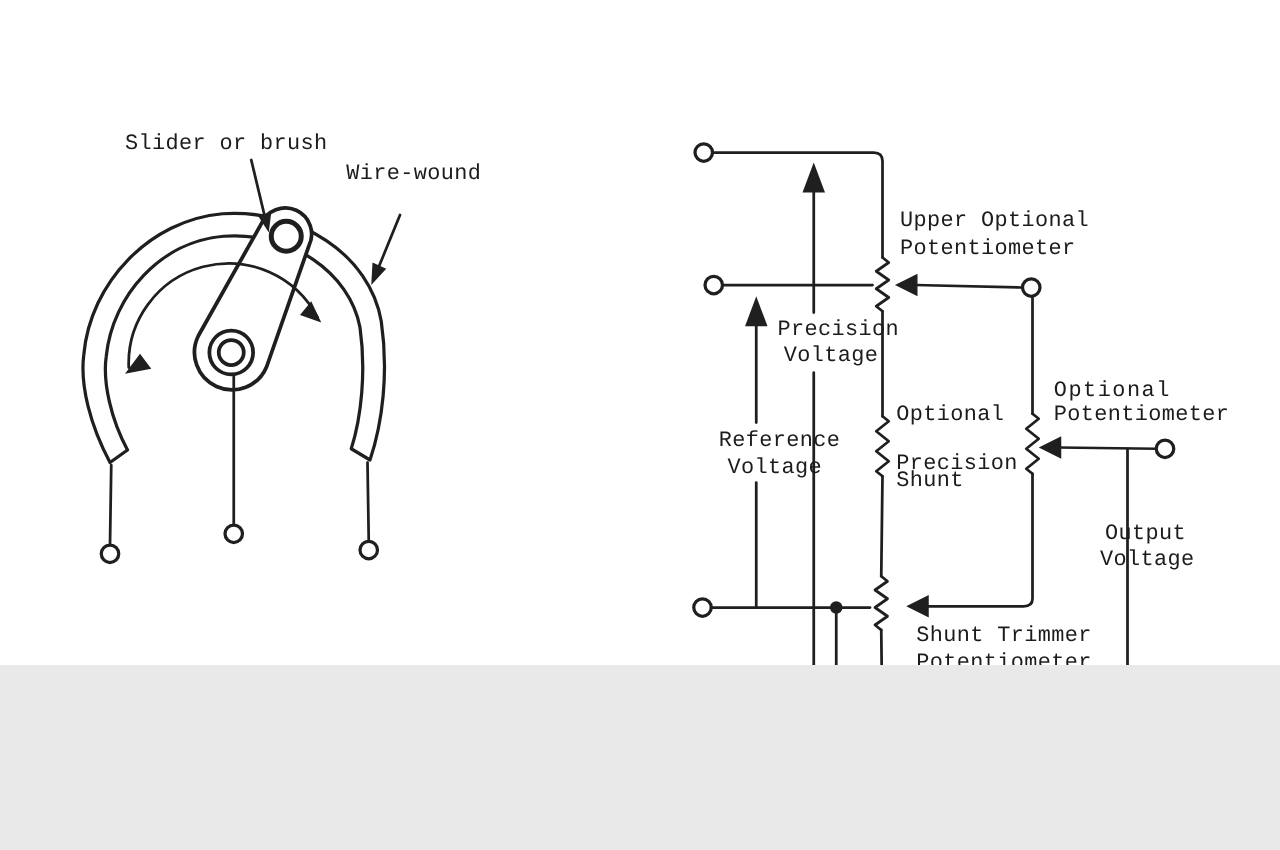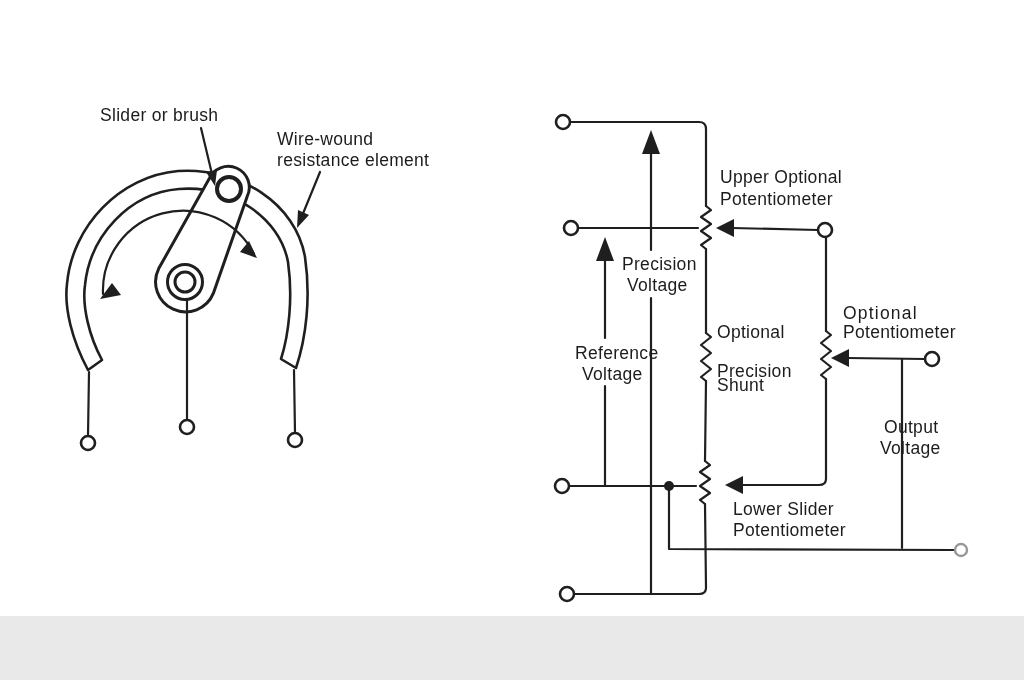--- a/index.html
+++ b/index.html
@@ -1,18 +1,18 @@
 <!DOCTYPE html>
 <html><head>
 <meta charset="utf-8">
 <style>
   html,body{margin:0;padding:0;background:#e9e9e9;}
   #canvas{
-    position:relative;width:1024px;height:616px;background:#ffffff;
-    font-family:Liberation Sans, sans-serif;overflow:hidden;text-align:center;
+    position:relative;width:1024px;height:532px;background:#ffffff;
+    font-family:Liberation Mono, monospace;overflow:hidden;text-align:center;
   }
   #art{position:absolute;left:0;top:0;}
   .s2{stroke:#1f1f1f;stroke-width:2.2;stroke-linecap:round;stroke-linejoin:round;}
   .s25{stroke:#1f1f1f;stroke-width:2.6;stroke-linecap:round;stroke-linejoin:round;}
   .s3{stroke:#1f1f1f;stroke-width:3;stroke-linecap:round;stroke-linejoin:round;}
   .s4{stroke:#1f1f1f;stroke-width:4;stroke-linecap:round;stroke-linejoin:round;}
   .sg{stroke:#979797;stroke-width:2.4;}
   .fw{fill:#ffffff;}
   .fn{fill:none;}
   .fk{fill:#1f1f1f;stroke:none;}
@@ -93,37 +93,36 @@
 
       <polygon class="fk" points="651,130 642,154 660,154"></polygon>
       <path class="s2 fn" d="M651,150 L651,250 M651,298 L651,594"></path>
       <polygon class="fk" points="605,237 596,261 614,261"></polygon>
       <path class="s2 fn" d="M605,257 L605,338 M605,386 L605,486"></path>
     </g>
   </svg>
 
   <div class="lbl" style="left:100px;top:105px;">Slider or brush</div>
   <div class="lbl" style="left:277px;top:129px;">Wire-wound</div>
-  <div class="lbl" style="left:277px;top:150px;">resistance element</div>
 
   <div class="lbl" style="left:720px;top:167px;">Upper Optional</div>
   <div class="lbl" style="left:720px;top:189px;">Potentiometer</div>
 
   <div class="lbl" style="left:622px;top:254px;">Precision</div>
   <div class="lbl" style="left:627px;top:275px;">Voltage</div>
 
   <div class="lbl" style="left:575px;top:343px;">Reference</div>
   <div class="lbl" style="left:582px;top:364px;">Voltage</div>
 
   <div class="lbl" style="left:717px;top:322px;">Optional</div>
   <div class="lbl" style="left:717px;top:342px;margin-top:33px;">Shunt</div>
   <div class="lbl" style="left:717px;top:361px;">Precision</div>
 
   <div class="lbl" style="left:843px;top:303px;letter-spacing:1.2px;">Optional</div>
   <div class="lbl" style="left:843px;top:322px;">Potentiometer</div>
 
   <div class="lbl" style="left:884px;top:417px;">Output</div>
   <div class="lbl" style="left:880px;top:438px;">Voltage</div>
 
-  <div class="lbl" style="left:733px;top:499px;">Lower Slider</div>
+  <div class="lbl" style="left:733px;top:499px;">Shunt Trimmer</div>
   <div class="lbl" style="left:733px;top:520px;">Potentiometer</div>
 
 </div>
 
 </body></html>

